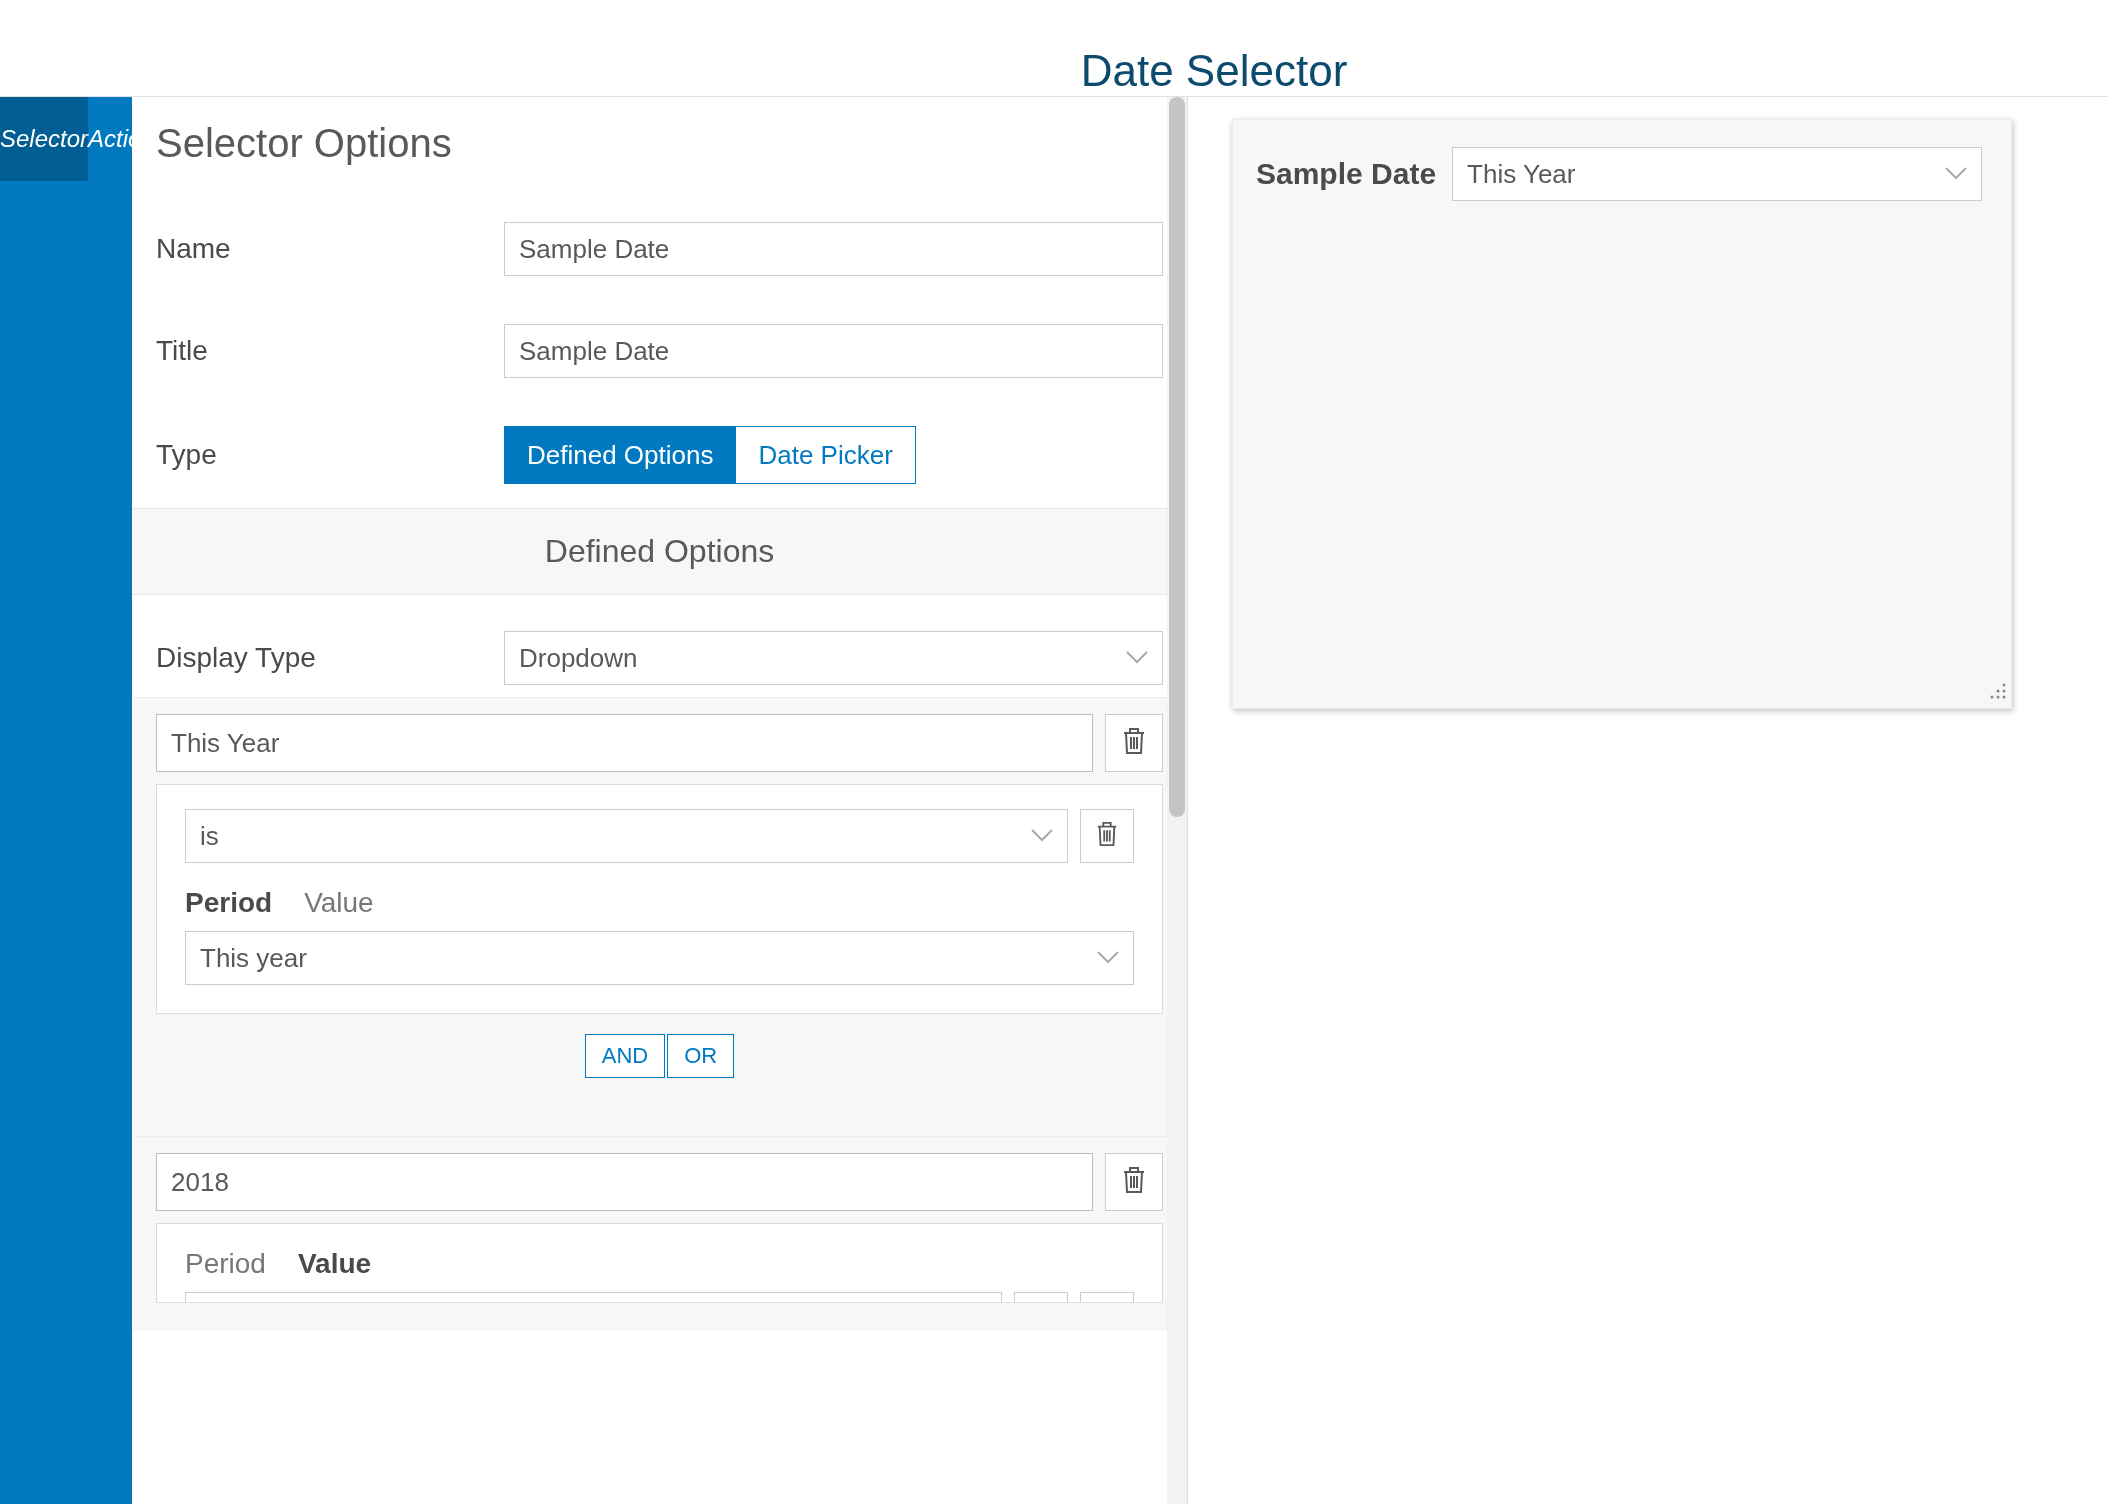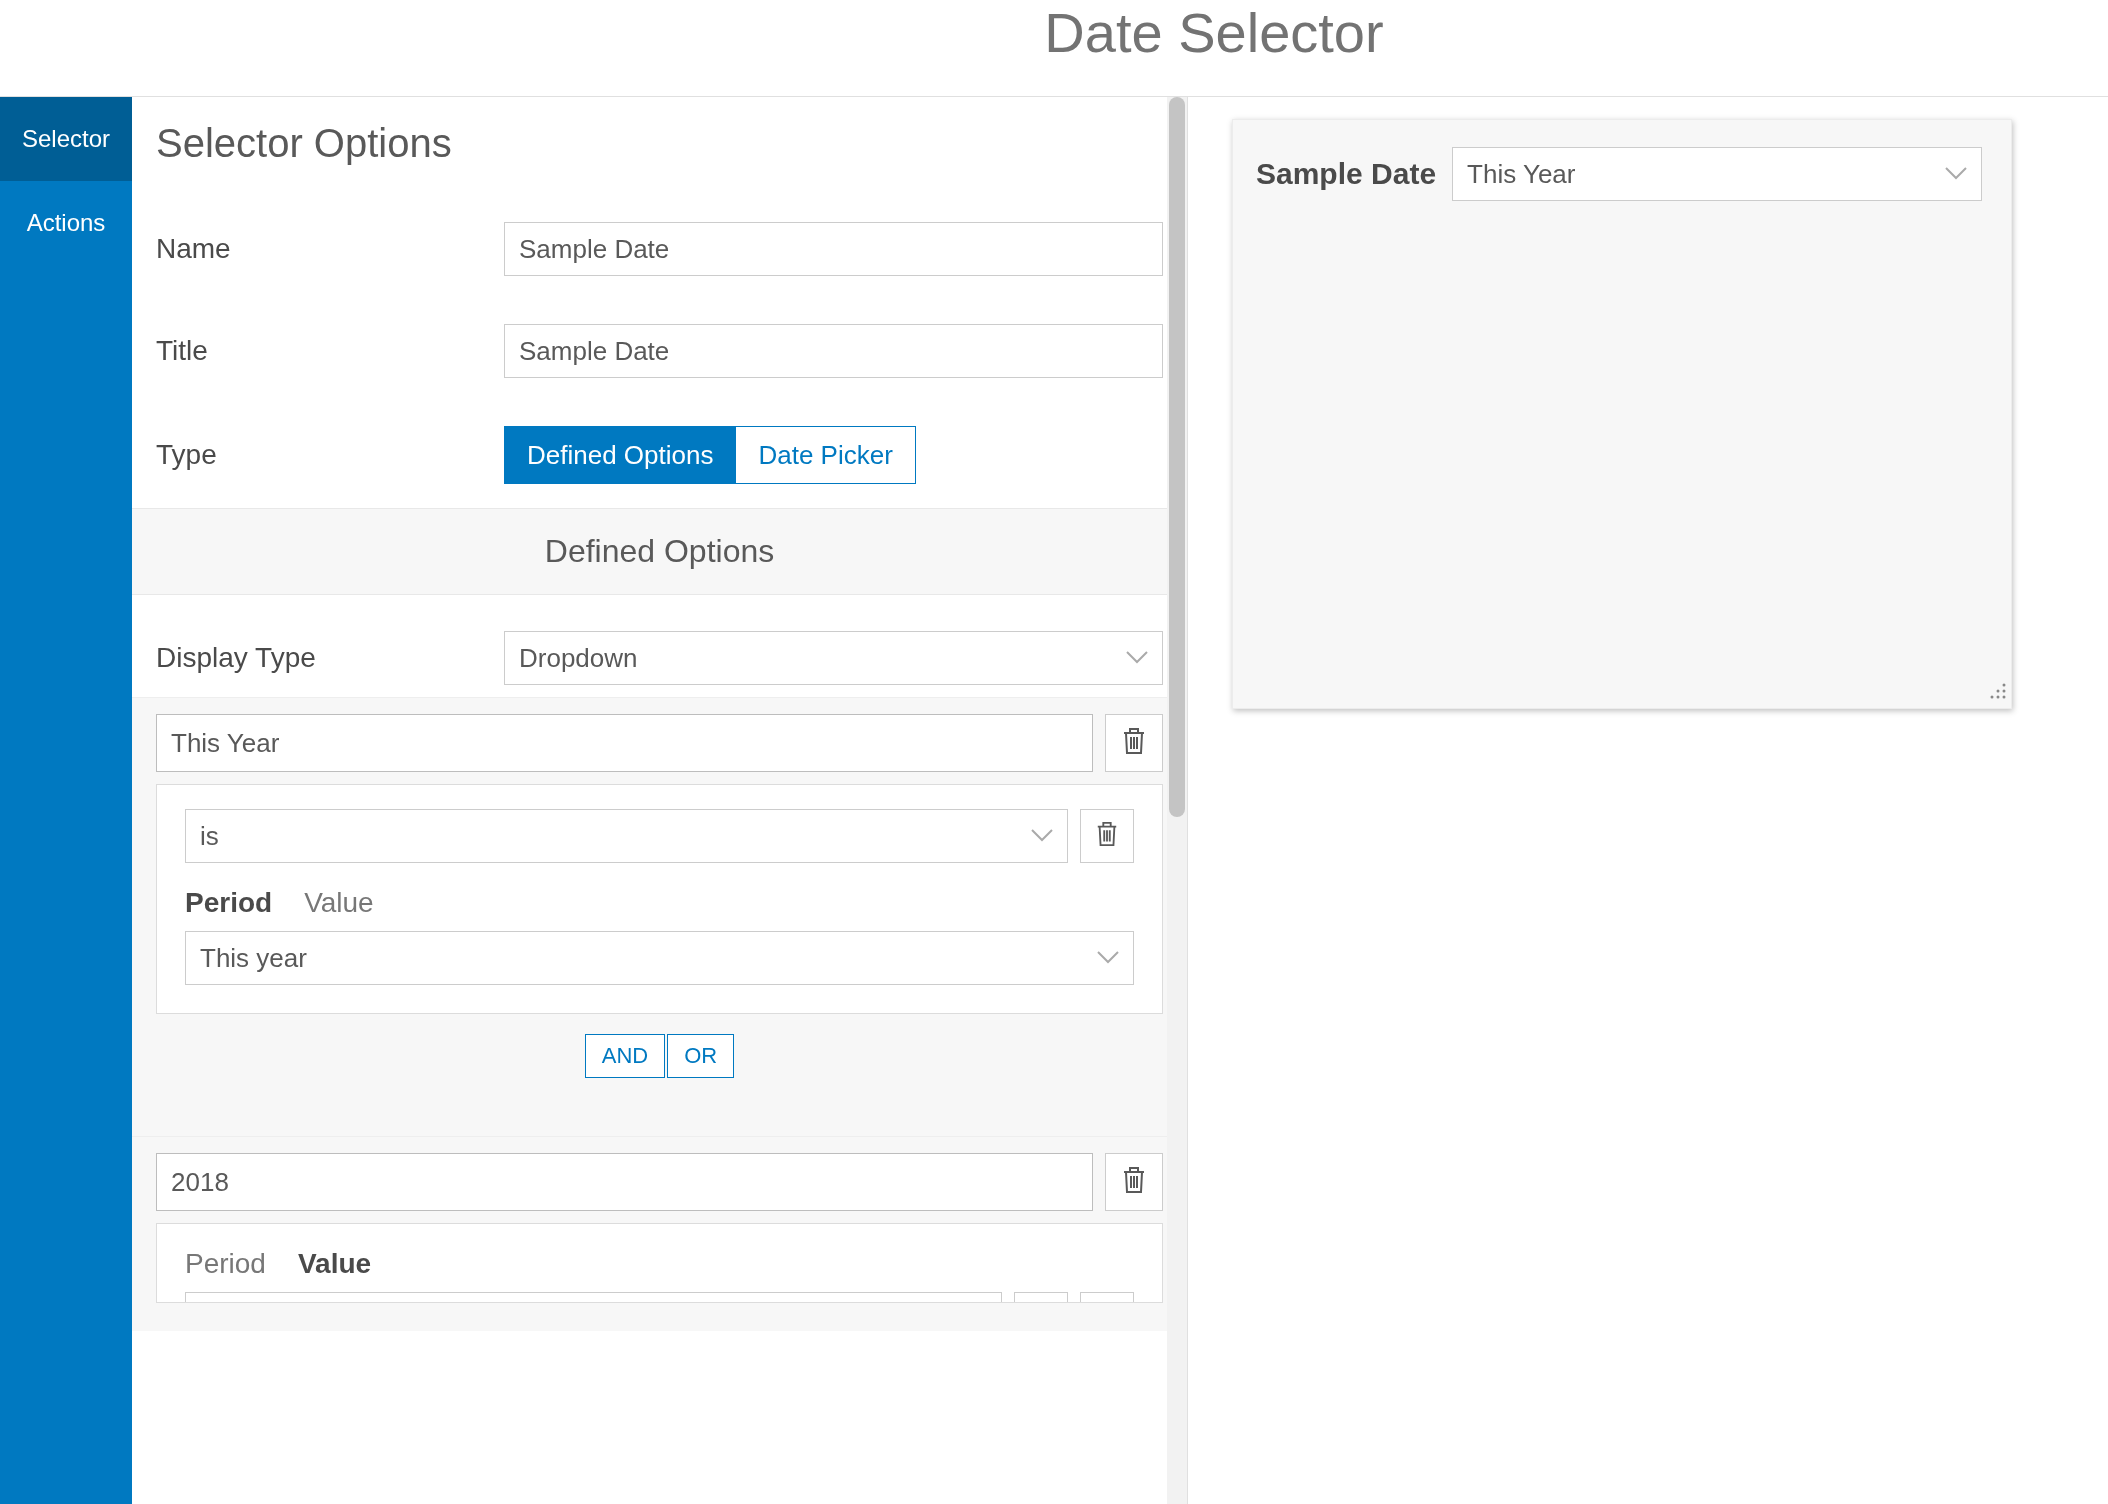--- a/index.html
+++ b/index.html
@@ -6,34 +6,35 @@
   html, body {
     font-family: -apple-system, BlinkMacSystemFont, "Segoe UI", Helvetica, Arial, sans-serif;
     color: #4a4a4a;
     background: #ffffff;
     height: 100%;
   }
   .root { display: flex; flex-direction: column; width: 2108px; height: 1504px; }
   .header-bar {
     height: 96px;
     display: flex;
-    align-items: flex-start;
+    align-items: flex-end;
     justify-content: center;
-    font-size: 56px;
+    font-size: 44px;
     font-weight: 300;
-    color: #737373;
+    color: #0c4a6e;
     padding-left: 320px;
   }
   .main { flex: 1; display: flex; border-top: 1px solid #e0e0e0; }
   .sidebar {
     width: 132px;
     background: #0079c1;
     color: #fff;
     display: flex;
-    flex-direction: column;
+    flex-direction: row;
+    font-style: italic;
   }
   .sidebar-tab {
     height: 84px;
     display: flex;
     align-items: center;
     justify-content: center;
     font-size: 24px;
     font-weight: 400;
     cursor: pointer;
   }

